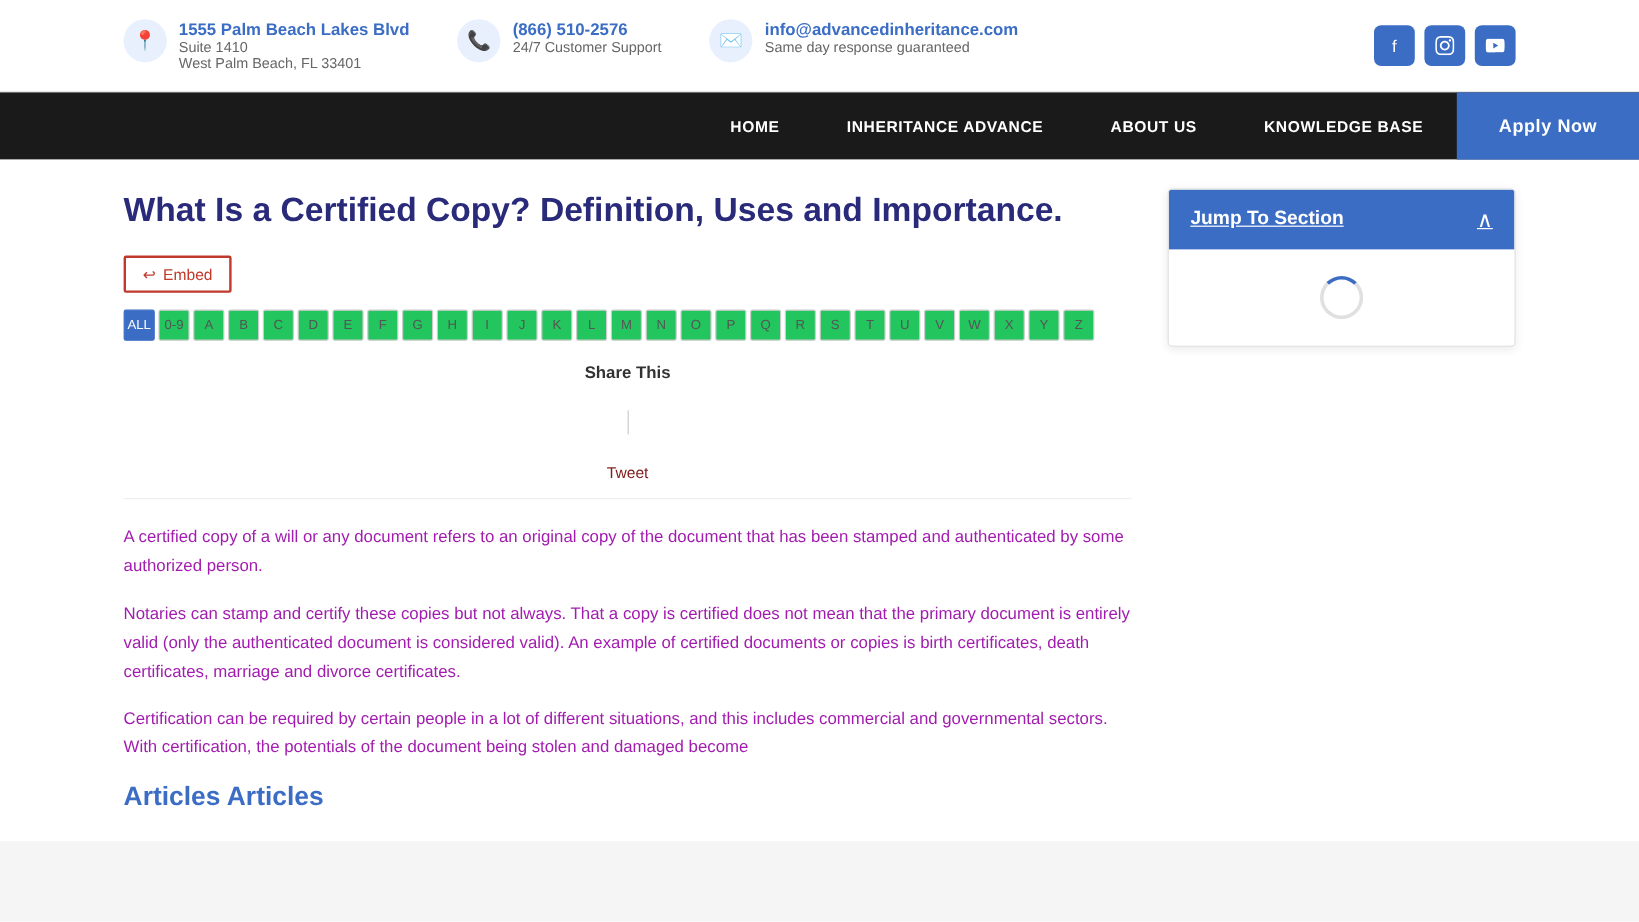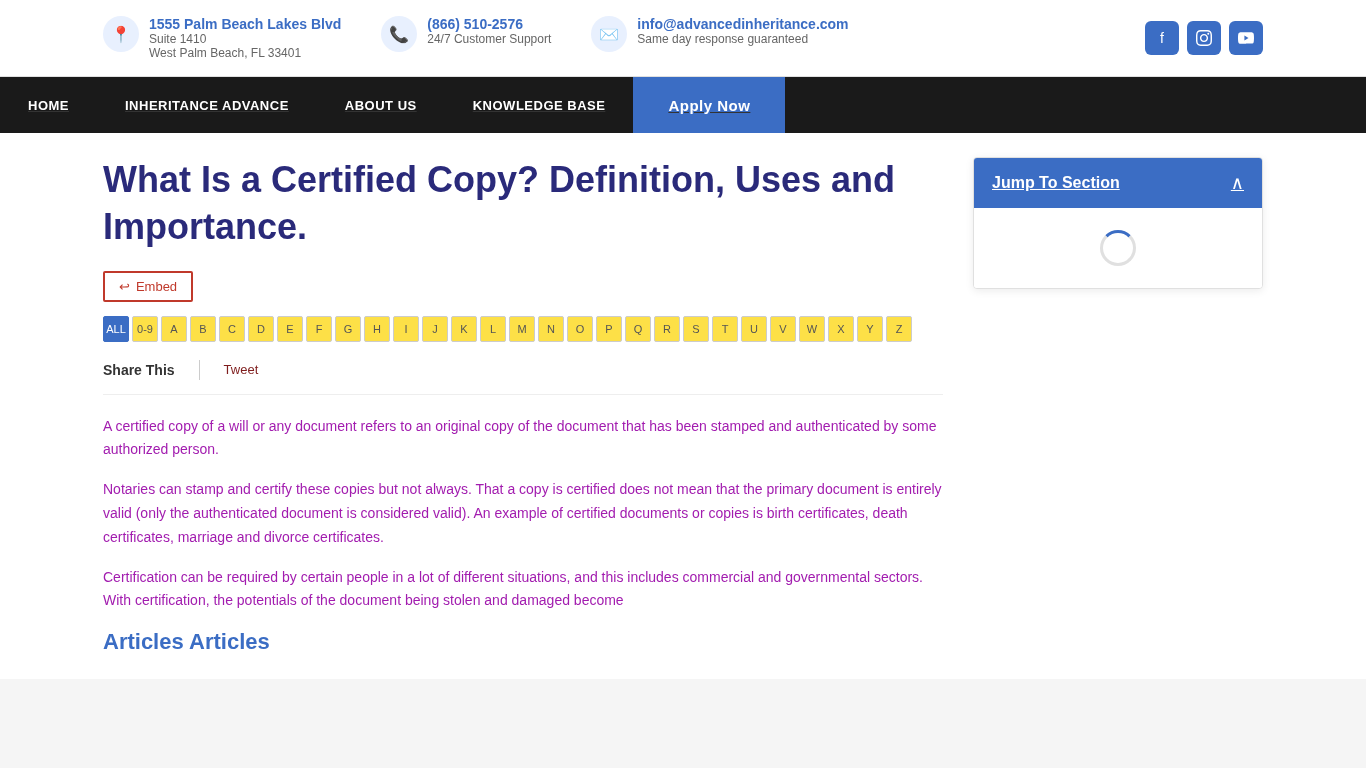--- a/index.html
+++ b/index.html
@@ -74,22 +74,21 @@
       font-size: 14px;
       cursor: pointer;
     }
 
     
     .navbar {
       background: #1a1a1a;
       height: 56px;
       display: flex;
       align-items: center;
-      justify-content: flex-start;
-      text-decoration: underline;
+      justify-content: flex-end;
     }
     .nav-items {
       display: flex;
       align-items: center;
       height: 100%;
     }
     .nav-item {
       color: #fff;
       font-size: 13px;
       font-weight: 600;
@@ -120,21 +119,21 @@
       margin: 0 auto;
       padding: 24px 20px;
       display: flex;
       gap: 30px;
       align-items: flex-start;
     }
     .main-content {
       flex: 1;
     }
     .page-title {
-      font-size: 36px;
+      font-size: 28px;
       font-weight: 700;
       color: #2a2a7a;
       margin-bottom: 20px;
       line-height: 1.3;
     }
     .embed-btn {
       display: inline-flex;
       align-items: center;
       gap: 6px;
       border: 2px solid #c0392b;
@@ -151,21 +150,21 @@
     .alpha-filter {
       display: flex;
       flex-wrap: wrap;
       gap: 3px;
       margin-bottom: 18px;
     }
     .alpha-btn {
       width: 26px;
       height: 26px;
       border: 1px solid #ccc;
-      background: #fde047;
+      background: #22c55e;
       display: flex;
       align-items: center;
       justify-content: center;
       font-size: 11px;
       cursor: pointer;
       color: #555;
       border-radius: 2px;
     }
     .alpha-btn.active {
       background: #3b6dc4;
@@ -174,20 +173,21 @@
     }
 
     
     .share-this {
       display: flex;
       align-items: center;
       gap: 24px;
       margin-bottom: 20px;
       border-bottom: 1px solid #eee;
       padding-bottom: 14px;
+      flex-direction: column;
     }
     .share-label {
       font-weight: 700;
       font-size: 14px;
     }
     .tweet-btn {
       color: #7f1d1d;
       font-size: 13px;
       cursor: pointer;
       text-decoration: none;

